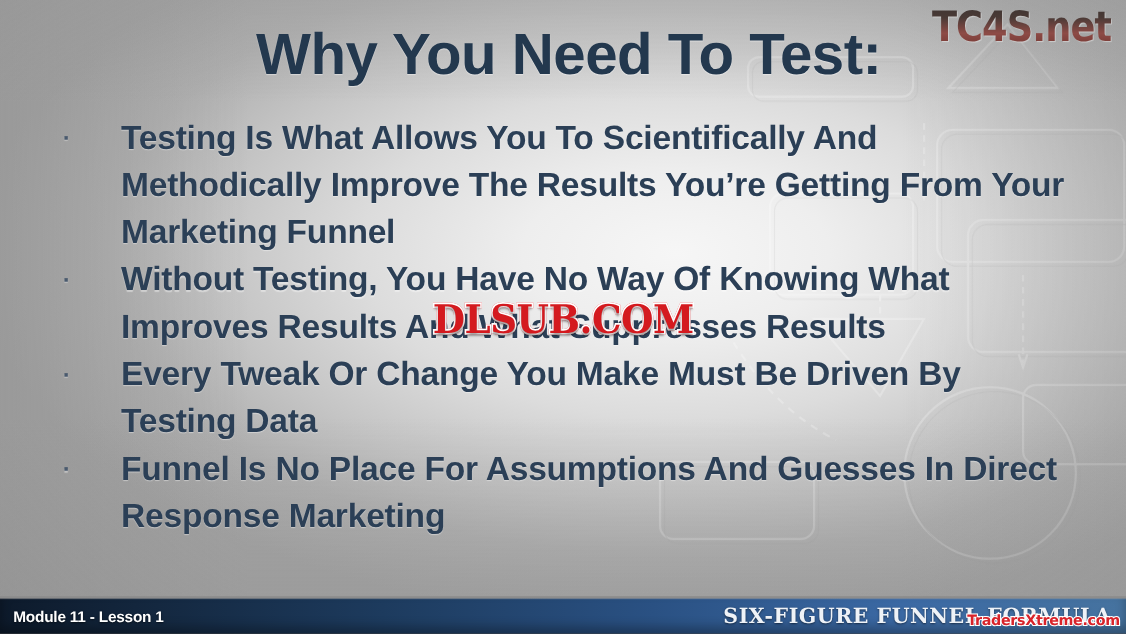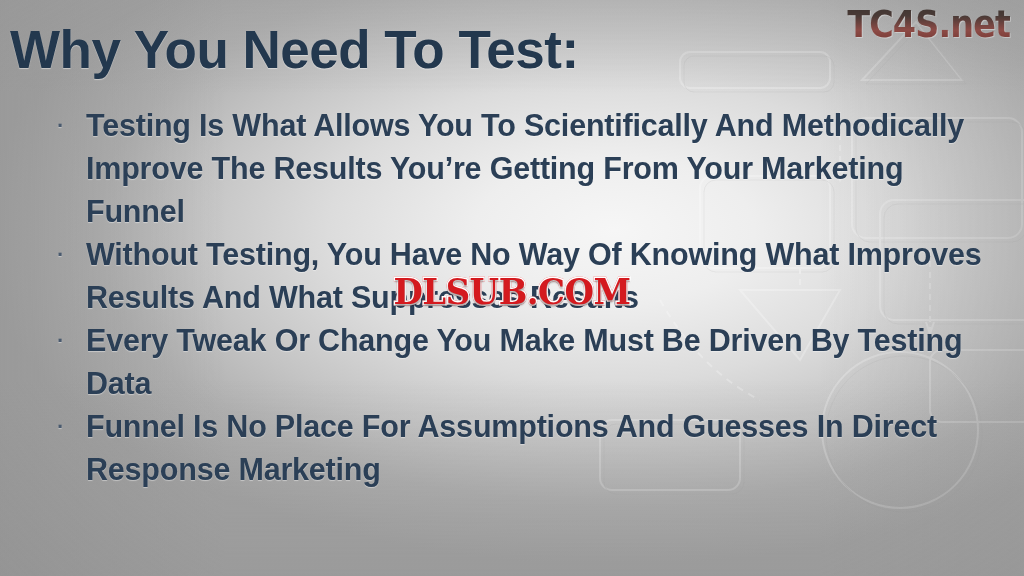--- a/index.html
+++ b/index.html
@@ -47,20 +47,21 @@
     pointer-events: none;
   }
   .bg-art svg { width: 100%; height: 100%; display: block; }
 
   
   .title {
     position: absolute;
     left: 0;
     right: 0;
     top: 22px;
+    text-align: center;
     color: #23384e;
     font-size: 53px;
     font-weight: bold;
     letter-spacing: -0.5px;
     line-height: 1.05;
     padding-left: 10px;
     text-shadow: 0 1px 1px rgba(255,255,255,0.45);
   }
 
   
@@ -83,21 +84,21 @@
   .bullet-mark {
     flex: 0 0 auto;
     width: 38px;
     color: #4a5a6e;
     font-size: 22px;
     line-height: 43px;
     text-align: left;
     padding-left: 9px;
     box-sizing: border-box;
   }
-  .bullet-text { flex: 1 1 auto; }
+  .bullet-text { flex: 1 1 auto; margin-left: 24px; }
 
   
   .wm-tc4s {
     position: absolute;
     right: 14px;
     top: 2px;
     font-family: "DejaVu Sans", sans-serif;
     font-size: 38px;
     font-weight: bold;
     letter-spacing: -1px;
@@ -237,14 +238,19 @@
     <div class="bullet-row">
       <span class="bullet-mark">·</span>
       <span class="bullet-text">Funnel Is No Place For Assumptions And Guesses In Direct Response Marketing</span>
     </div>
   </div>
 
   <div class="wm-tc4s">TC4S.net</div>
 
   <div class="wm-dlsub">DLSUB.COM</div>
 
+  <div class="footer">
+    <div class="footer-left">Module 11 - Lesson 1</div>
+    <div class="footer-brand">SIX-FIGURE FUNNEL FORMULA</div>
+    <div class="wm-traders">TradersXtreme.com</div>
+  </div>
 
 </div>
 
 </body></html>

